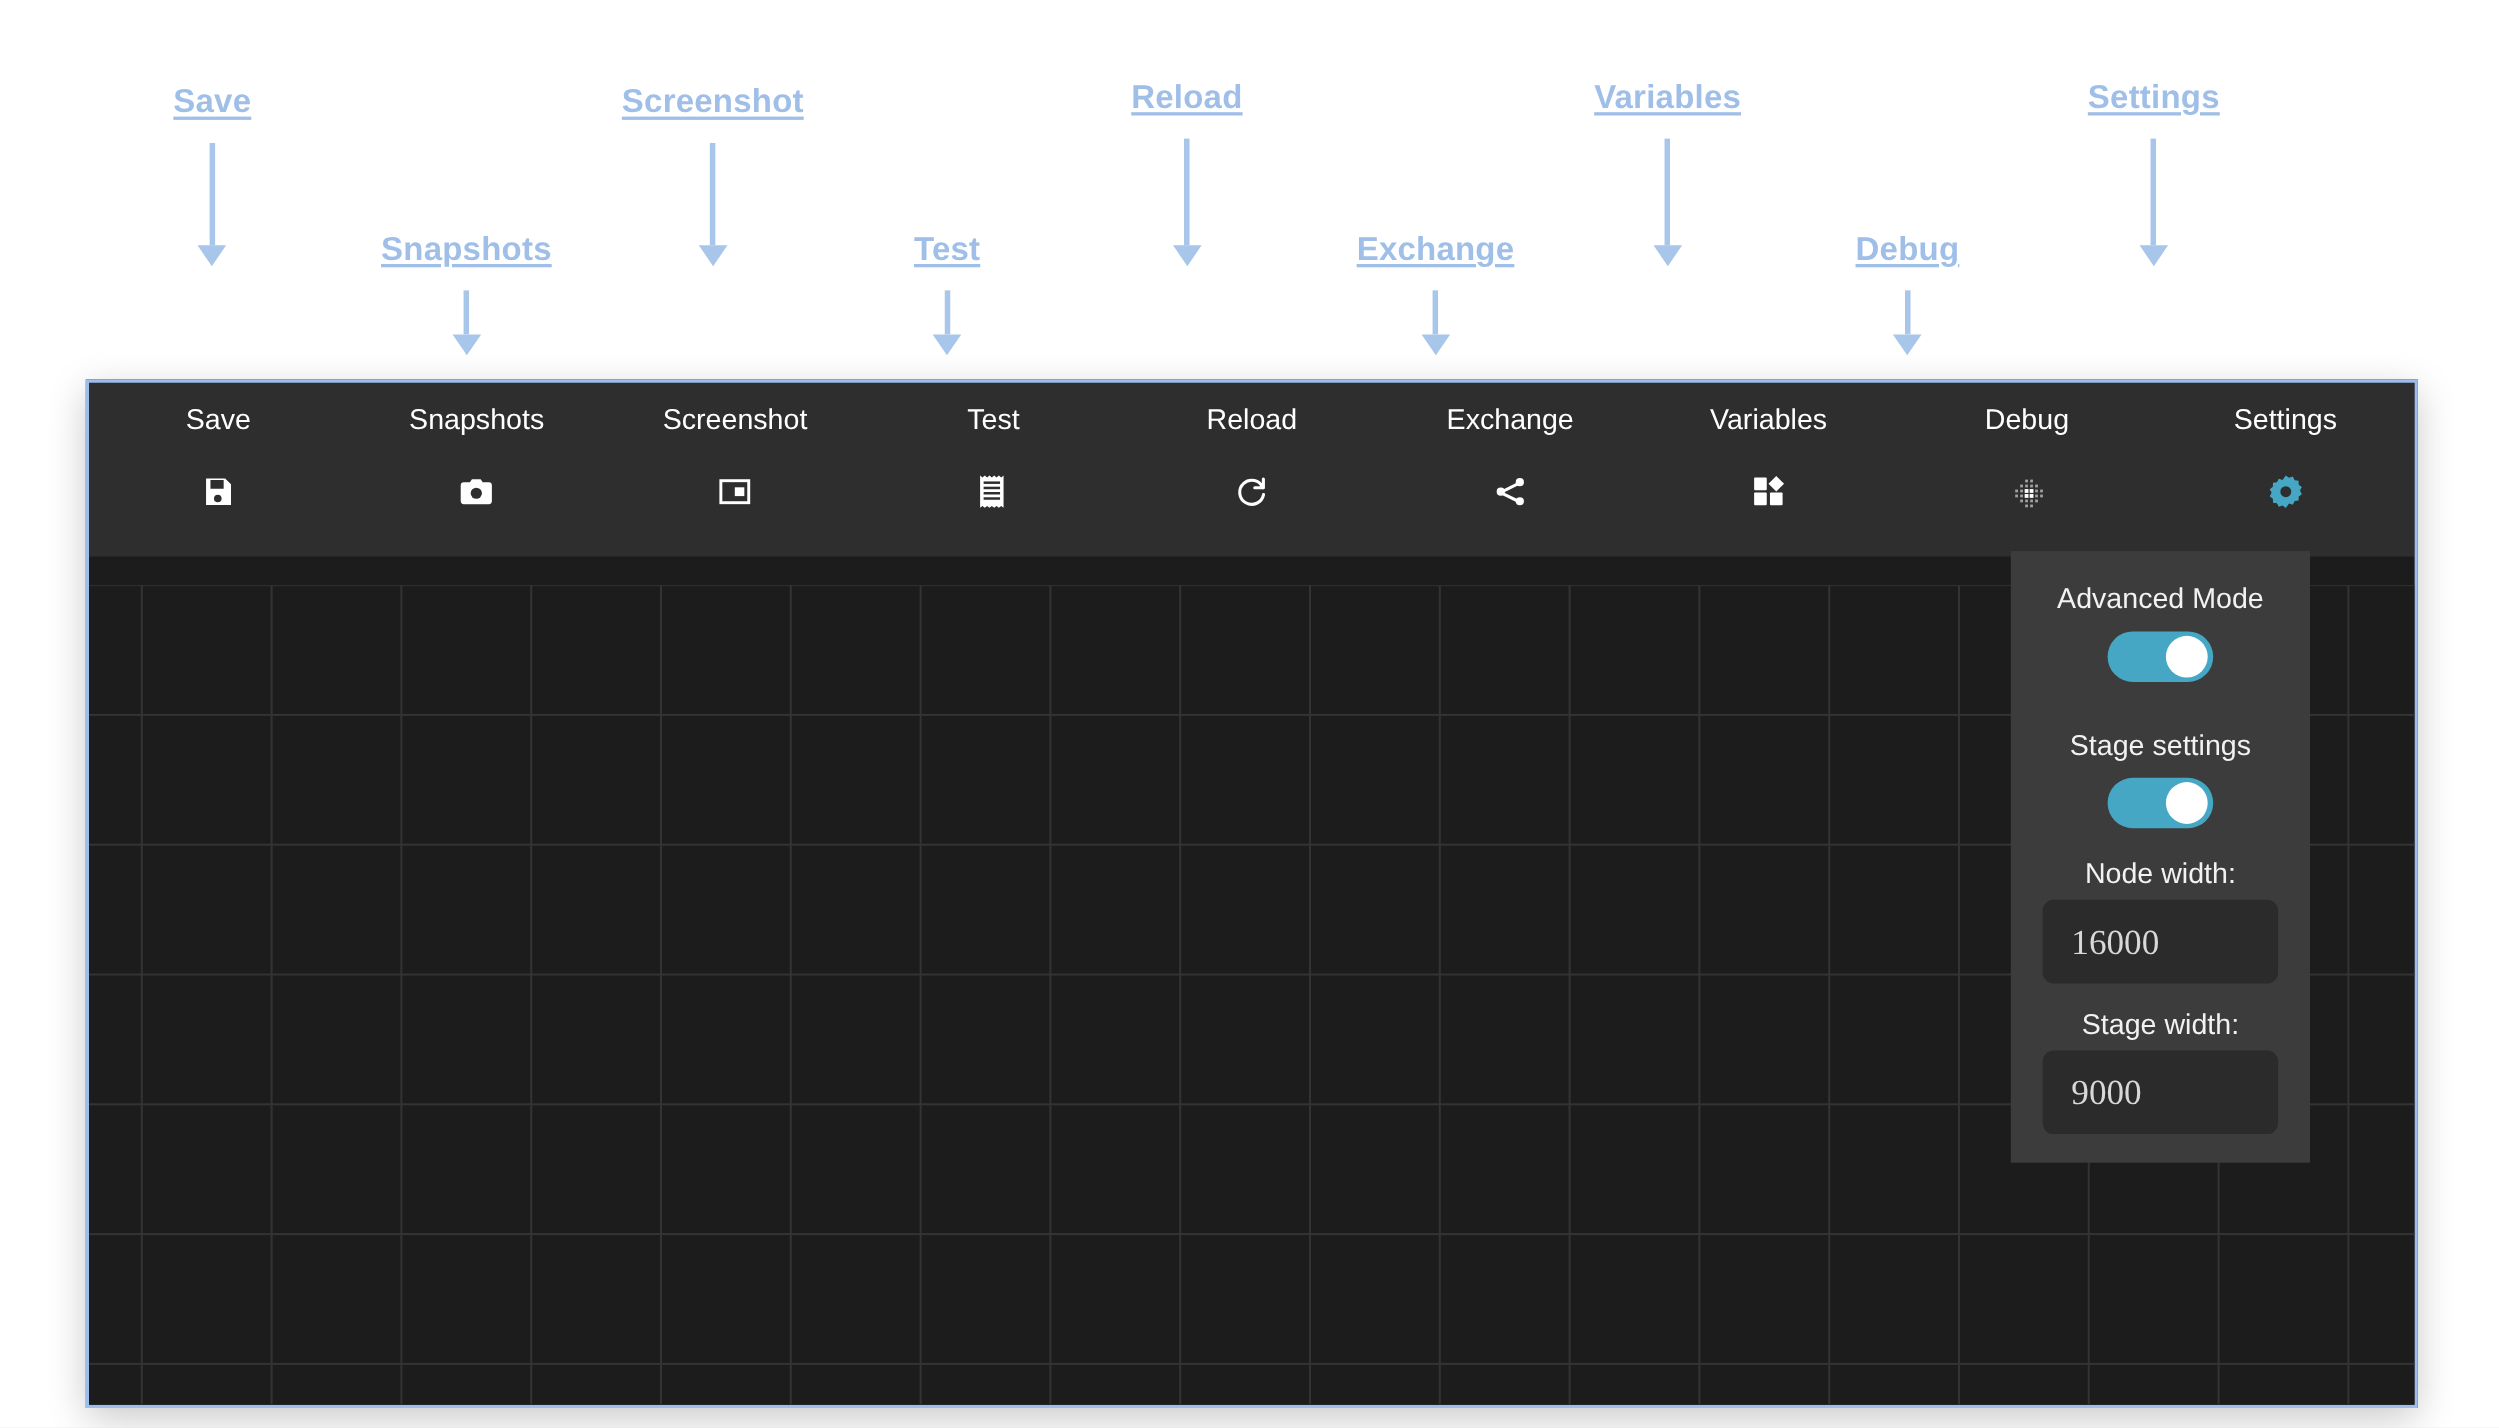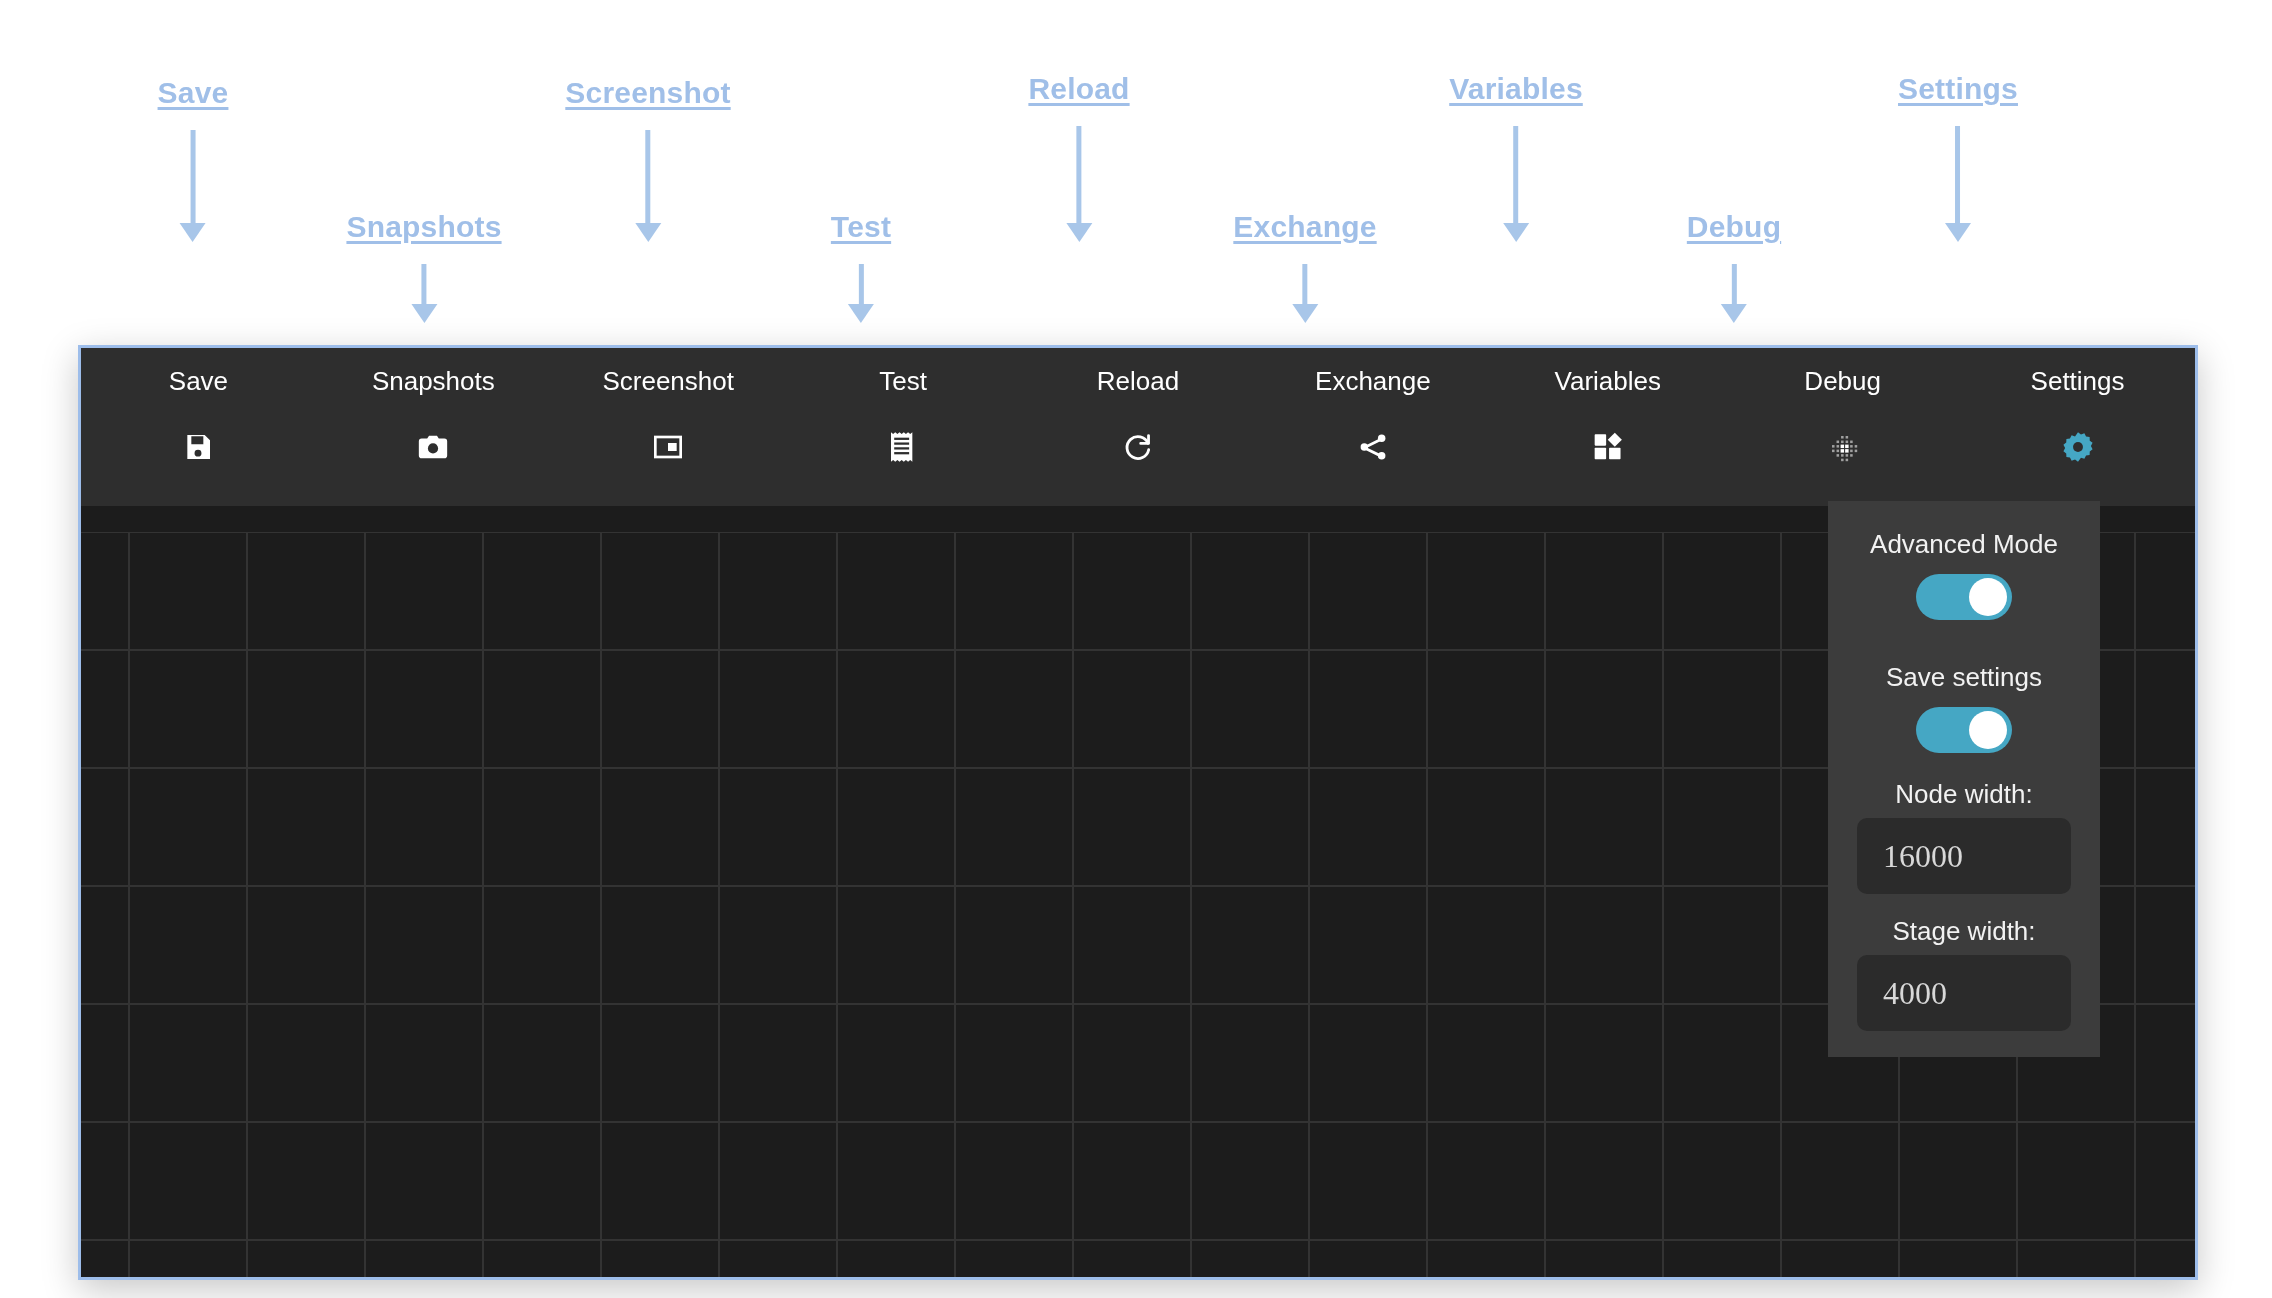--- a/index.html
+++ b/index.html
@@ -381,29 +381,29 @@
   <div id="canvas-area">
     <div id="canvas-grid"></div>
   </div>
 
   <div id="settings-panel">
     <div class="panel-label">Advanced Mode</div>
     <div class="toggle">
       <div class="knob"></div>
     </div>
 
-    <div class="panel-label">Save settings</div>
+    <div class="panel-label">Stage settings</div>
     <div class="toggle">
       <div class="knob"></div>
     </div>
 
     <div class="field-label">Node width:</div>
     <div class="field-box">
       <span class="field-value">16000</span>
     </div>
 
     <div class="field-label">Stage width:</div>
     <div class="field-box last">
-      <span class="field-value">4000</span>
+      <span class="field-value">9000</span>
     </div>
   </div>
 
 </div>
 
 </body></html>

